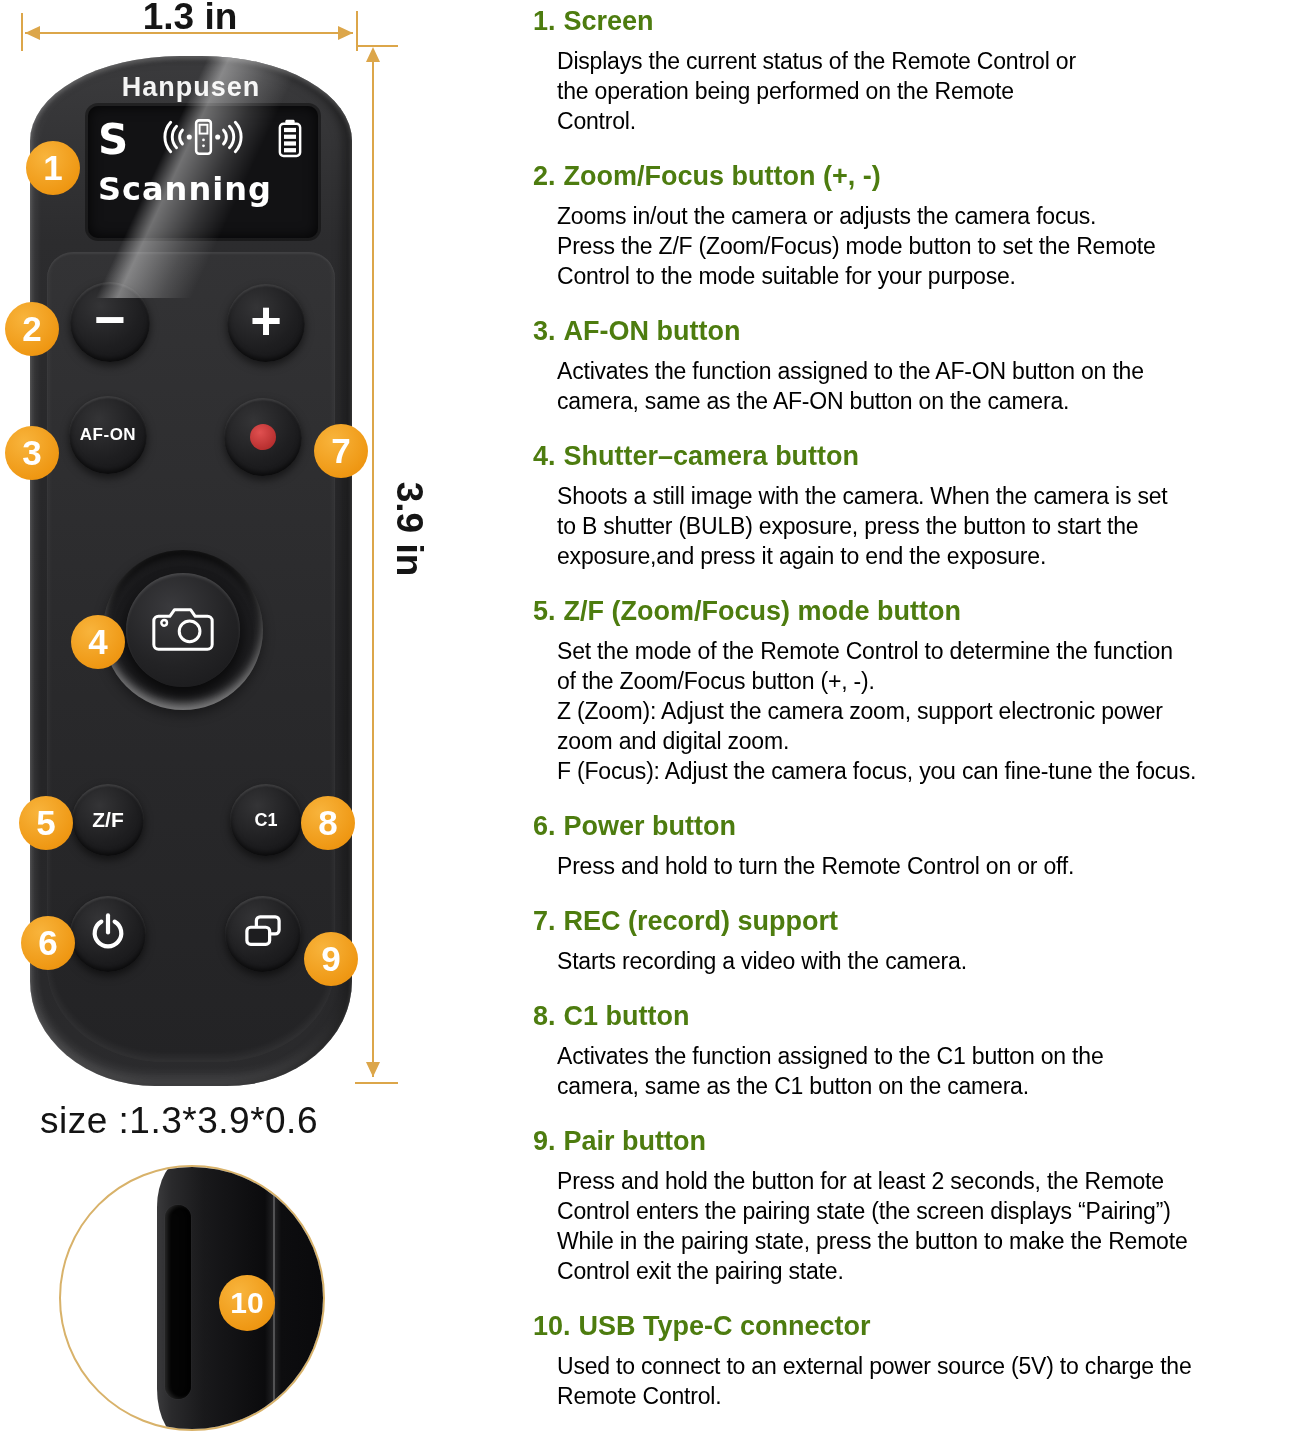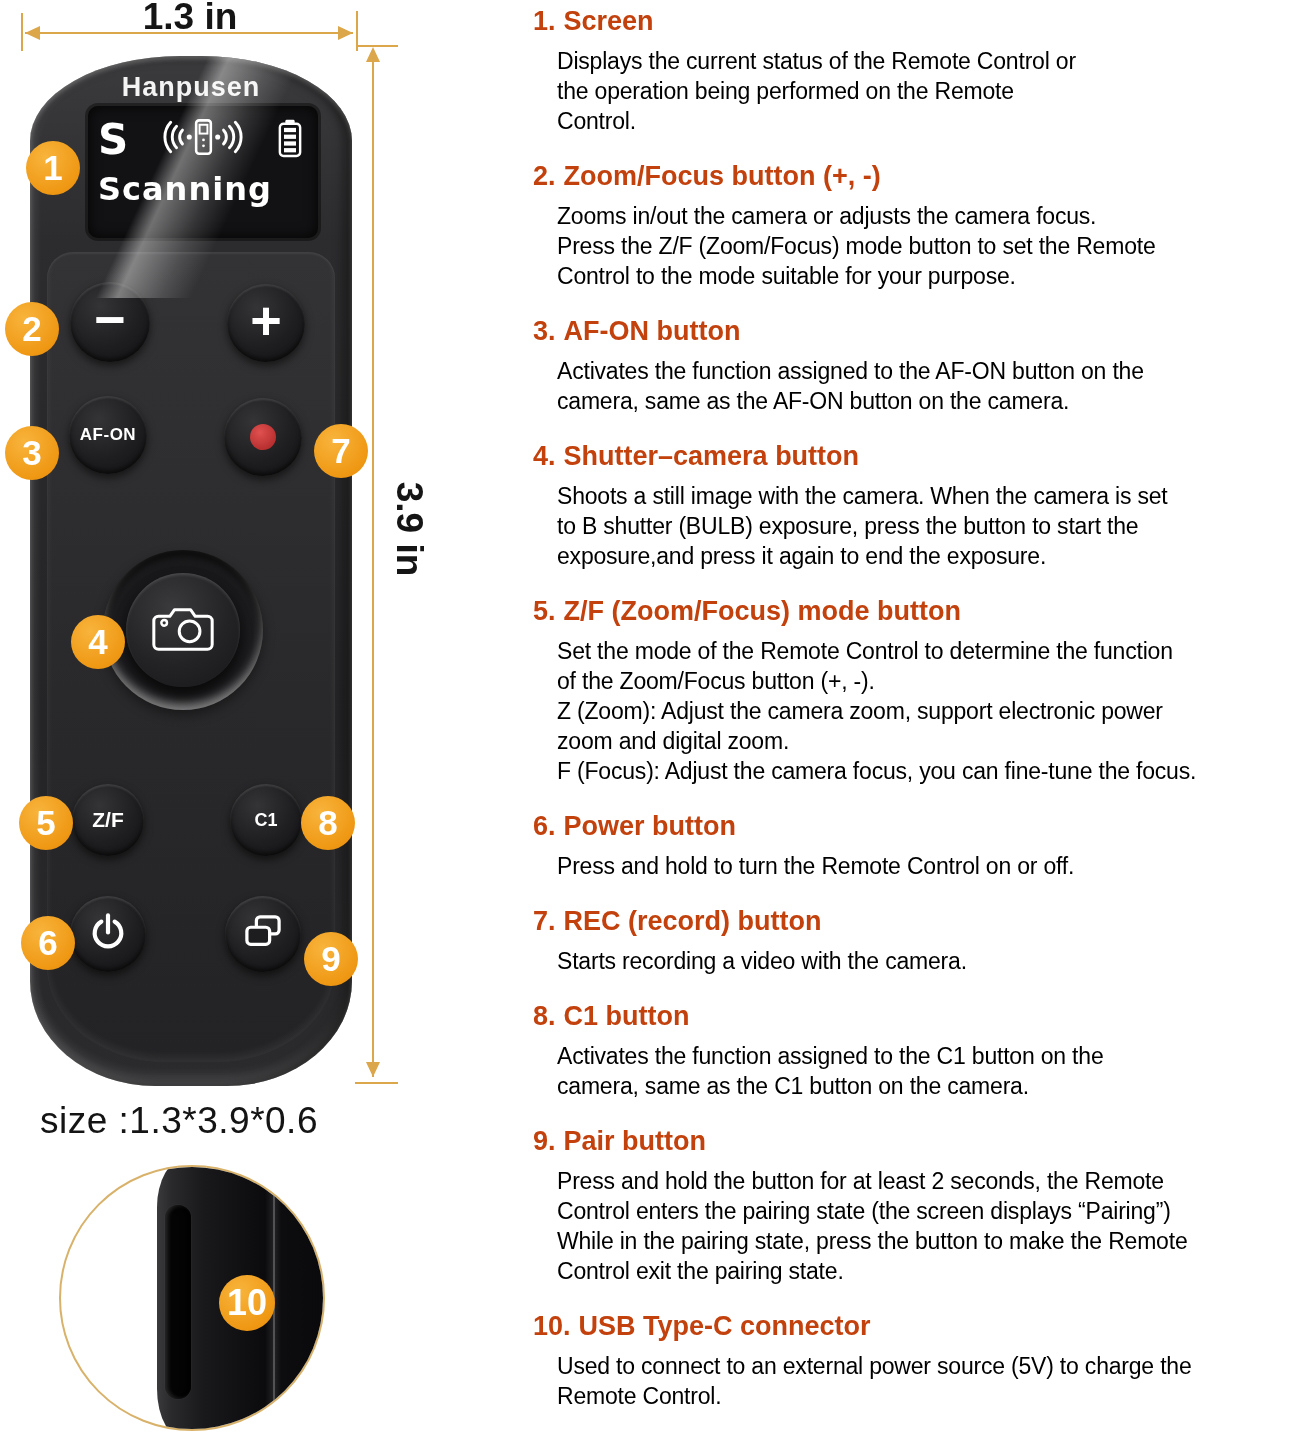--- a/index.html
+++ b/index.html
@@ -85,39 +85,39 @@
     display:flex; align-items:center; justify-content:center; z-index:5; }
   .co1 { left:26px;  top:141px; }
   .co2 { left:5px;   top:302px; }
   .co3 { left:5px;   top:426px; }
   .co4 { left:71px;  top:615px; }
   .co5 { left:19px;  top:796px; }
   .co6 { left:21px;  top:916px; }
   .co7 { left:314px; top:424px; }
   .co8 { left:301px; top:796px; }
   .co9 { left:304px; top:932px; }
-  .co10{ left:158px; top:108px; width:56px; height:56px; font-size:36px; }
+  .co10{ left:158px; top:108px; width:56px; height:56px; font-size:30px; }
 
   
   .inset { position:absolute; left:59px; top:1165px; width:266px; height:266px;
     border-radius:50%; border:2px solid #D8B26A; background:#fff; overflow:hidden; }
   .slab { position:absolute; left:96px; top:-8px; width:180px; height:282px;
     border-radius:28px 0 0 30px / 48px 0 0 52px;
     background:linear-gradient(90deg,#3a3a3c 0%, #2a2a2c 8%, #19191b 26%, #101012 48%,
       #0b0b0d 60%, #232325 65%, #0d0d0f 69%, #09090b 100%); }
   .slab-seam { position:absolute; left:212px; top:0; width:2px; height:266px; background:rgba(255,255,255,.22); }
   .usb-slot { position:absolute; left:104px; top:38px; width:26px; height:194px; border-radius:14px;
     background:#040404;
     box-shadow: inset 3px 0 4px rgba(255,255,255,.14), inset -4px 0 6px rgba(0,0,0,.95), 0 0 2px rgba(255,255,255,.08); }
 
   
   .legend { position:absolute; left:533px; top:4px; width:766px; }
   .legend-item { margin-top:23px; }
   .legend-item:first-child { margin-top:0; }
-  .item-heading { font-size:27px; line-height:34px; font-weight:bold; color:#c2410c; }
+  .item-heading { font-size:27px; line-height:34px; font-weight:bold; color:#4d7c0f; }
   .item-num { display:inline-block; margin-right:8px; }
   .item-body { margin:8px 0 0 24px; font-size:23px; line-height:30px; color:#000000;
     letter-spacing:-0.2px; white-space:pre-line; }
 </style>
 </head>
 <body>
 
 <div class="page">
 
   <div class="dim-w-label">1.3 in</div>
@@ -269,21 +269,21 @@
  of the Zoom/Focus button (+, -).
 Z (Zoom): Adjust the camera zoom, support electronic power
 zoom and digital zoom.
 F (Focus): Adjust the camera focus, you can fine-tune the focus.</div>
     </div>
     <div class="legend-item">
       <div class="item-heading"><span class="item-num">6.</span><span>Power button</span></div>
       <div class="item-body">Press and hold to turn the Remote Control on or off.</div>
     </div>
     <div class="legend-item">
-      <div class="item-heading"><span class="item-num">7.</span><span>REC (record) button</span></div>
+      <div class="item-heading"><span class="item-num">7.</span><span>REC (record) support</span></div>
       <div class="item-body">Starts recording a video with the camera.</div>
     </div>
     <div class="legend-item">
       <div class="item-heading"><span class="item-num">8.</span><span>C1 button</span></div>
       <div class="item-body">Activates the function assigned to the C1 button on the
 camera, same as the C1 button on the camera.</div>
     </div>
     <div class="legend-item">
       <div class="item-heading"><span class="item-num">9.</span><span>Pair button</span></div>
       <div class="item-body">Press and hold the button for at least 2 seconds, the Remote

